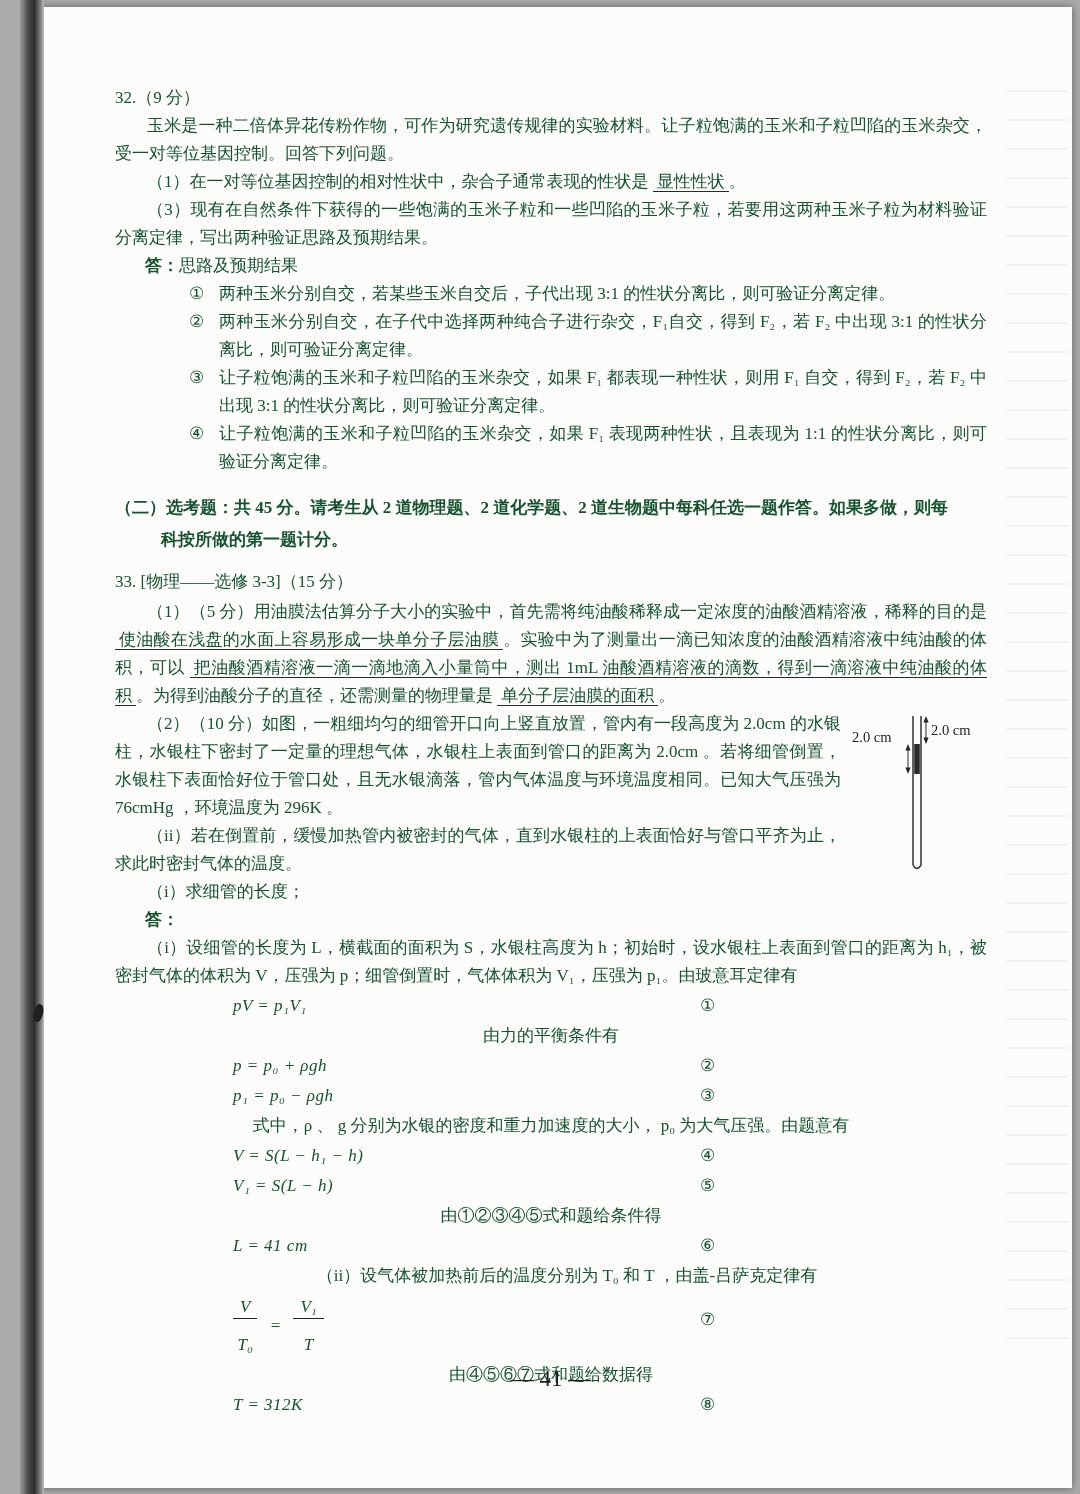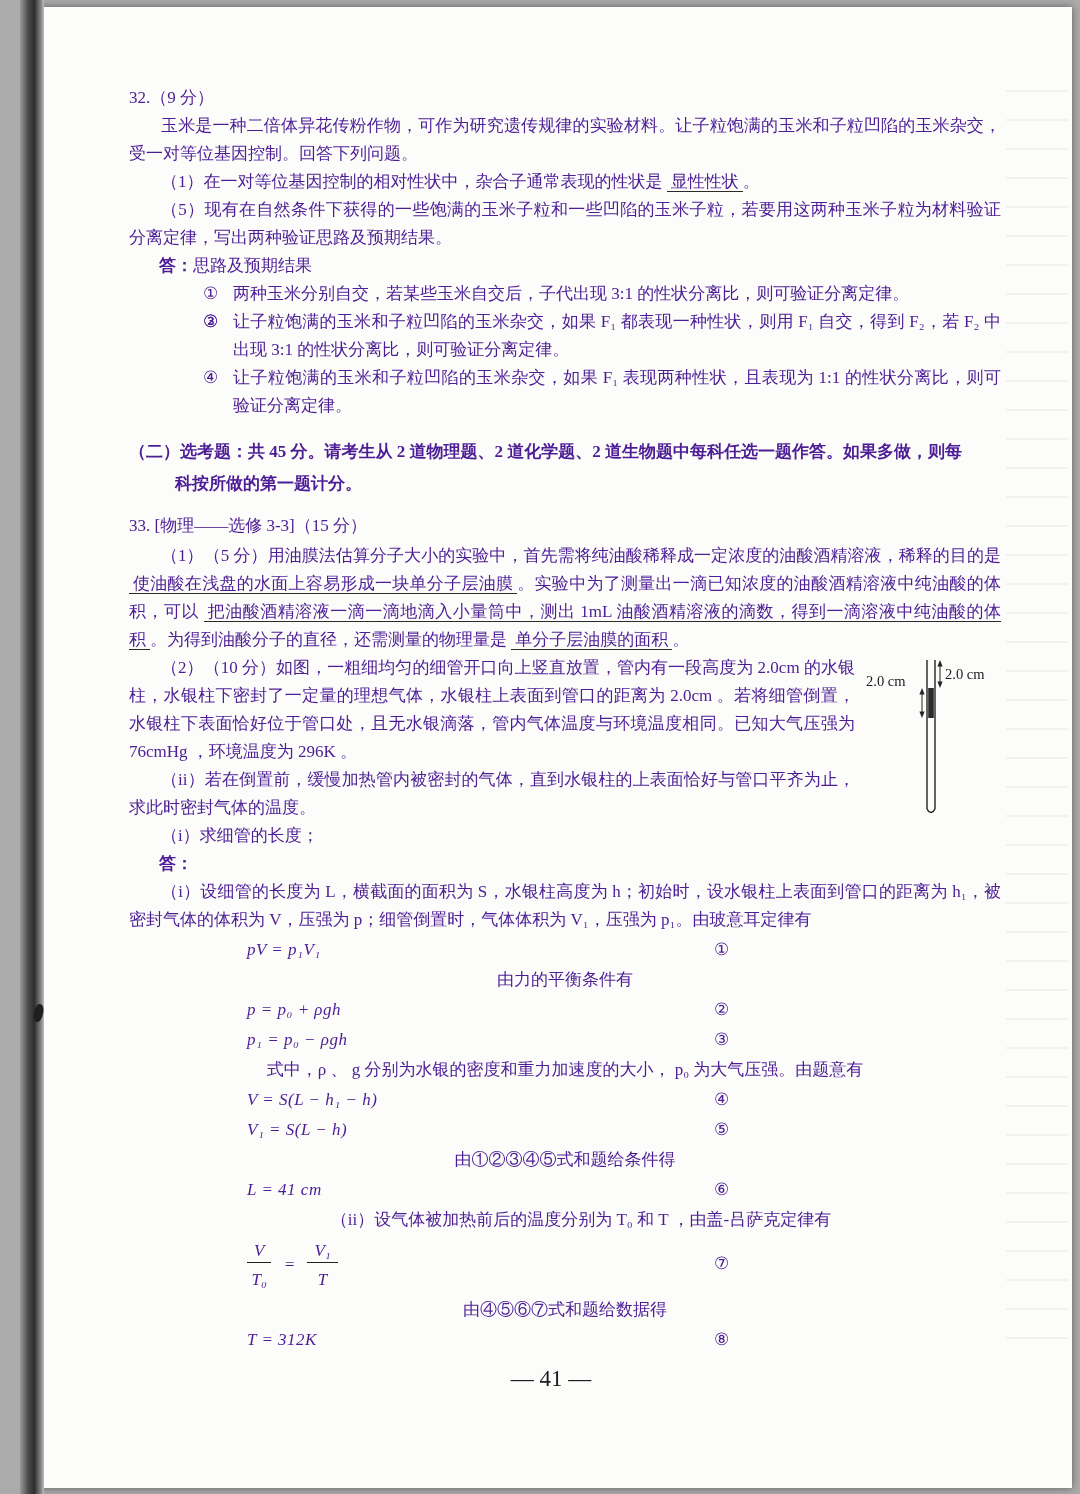--- a/index.html
+++ b/index.html
@@ -10,21 +10,21 @@
   .paper { position:absolute; left:38px; top:7px; width:1034px; height:1481px;
            background:#fcfcfa; box-shadow:0 0 8px rgba(0,0,0,.45); }
   .binding { position:absolute; left:20px; top:0; width:24px; height:1494px;
              background:linear-gradient(90deg,#9a9a9a 0%,#4a4a4a 35%,#2d2d2d 60%,#8f8f8f 90%,#c2c2c2 100%); }
   .ink-mark { position:absolute; left:34px; top:1004px; width:9px; height:18px;
               background:#1f1f1f; border-radius:45%; transform:rotate(12deg); }
   .bleed { position:absolute; right:12px; top:90px; width:62px; height:1250px; opacity:.55;
            background:repeating-linear-gradient(180deg, rgba(110,110,110,.14) 0 2px, transparent 2px 29px); }
 
   .content { position:absolute; left:115px; top:84px; width:872px;
-             color:#4c1d95; font-size:17px; line-height:28px; text-align:justify;margin-left:14px; }
+             color:#14532d; font-size:17px; line-height:28px; text-align:justify; }
 
   p { margin:0; }
   .ind { text-indent:32px; }
   .b { font-weight:bold; }
   .anshead { padding-left:30px; }
   .blank { border-bottom:1.3px solid #2a2a2a; padding:0 4px; }
 
   .point { position:relative; padding-left:104px; }
   .point .marker { position:absolute; left:74px; }
 
@@ -40,21 +40,21 @@
 
   .soltext { text-align:center; }
   .eq { position:relative; margin:2px 0; padding-left:118px; min-height:28px; text-align:left; }
   .eq .f { font-style:italic; letter-spacing:.5px; }
   .eq .eq-num { position:absolute; left:585px; top:0; font-style:normal; }
   .eqfrac { padding-top:5px; padding-bottom:5px; }
   .eqfrac .eq-num { top:14px; }
   .frac { display:inline-block; text-align:center; vertical-align:middle; line-height:1.15;
           font-style:italic; }
   .frac .fn { display:block; border-bottom:1.4px solid #222; padding:0 7px 1px; }
-  .frac .fd { display:block; padding-top:7px; }
+  .frac .fd { display:block; padding-top:16px; }
   .feq { display:inline-block; margin:0 8px; font-style:italic; vertical-align:middle; }
 
   .page-num { position:absolute; left:115px; top:1366px; width:872px; text-align:center;
               color:#1c1c1e; font-size:23px; }
 
   svg text { font-family:"Liberation Serif","DejaVu Serif",serif; }
 </style>
 </head>
 <body>
 
@@ -63,29 +63,30 @@
   <div class="binding"></div>
   <div class="ink-mark"></div>
   <div class="bleed"></div>
 
   <div class="content">
 
     <section>
       <p>32.（9 分）</p>
       <p class="ind">玉米是一种二倍体异花传粉作物，可作为研究遗传规律的实验材料。让子粒饱满的玉米和子粒凹陷的玉米杂交，受一对等位基因控制。回答下列问题。</p>
       <p class="ind"><span>（1）在一对等位基因控制的相对性状中，杂合子通常表现的性状是</span> <span class="blank">显性性状</span><span>。</span></p>
-      <p class="ind">（5）现有在自然条件下获得的一些饱满的玉米子粒和一些凹陷的玉米子粒，若要用这两种玉米子粒为材料验证分离定律，写出两种验证思路及预期结果。</p>
+      <p class="ind">（3）现有在自然条件下获得的一些饱满的玉米子粒和一些凹陷的玉米子粒，若要用这两种玉米子粒为材料验证分离定律，写出两种验证思路及预期结果。</p>
       <p class="anshead"><span class="b">答：</span><span>思路及预期结果</span></p>
 
       <div class="point">
         <span class="marker">①</span>
         <span>两种玉米分别自交，若某些玉米自交后，子代出现 3:1 的性状分离比，则可验证分离定律。</span>
       </div>
       <div class="point">
         <span class="marker">②</span>
+        <span>两种玉米分别自交，在子代中选择两种纯合子进行杂交，F₁自交，得到 F₂，若 F₂ 中出现 3:1 的性状分离比，则可验证分离定律。</span>
       </div>
       <div class="point">
         <span class="marker">③</span>
         <span>让子粒饱满的玉米和子粒凹陷的玉米杂交，如果 F₁ 都表现一种性状，则用 F₁ 自交，得到 F₂，若 F₂ 中出现 3:1 的性状分离比，则可验证分离定律。</span>
       </div>
       <div class="point">
         <span class="marker">④</span>
         <span>让子粒饱满的玉米和子粒凹陷的玉米杂交，如果 F₁ 表现两种性状，且表现为 1:1 的性状分离比，则可验证分离定律。</span>
       </div>
     </section>

